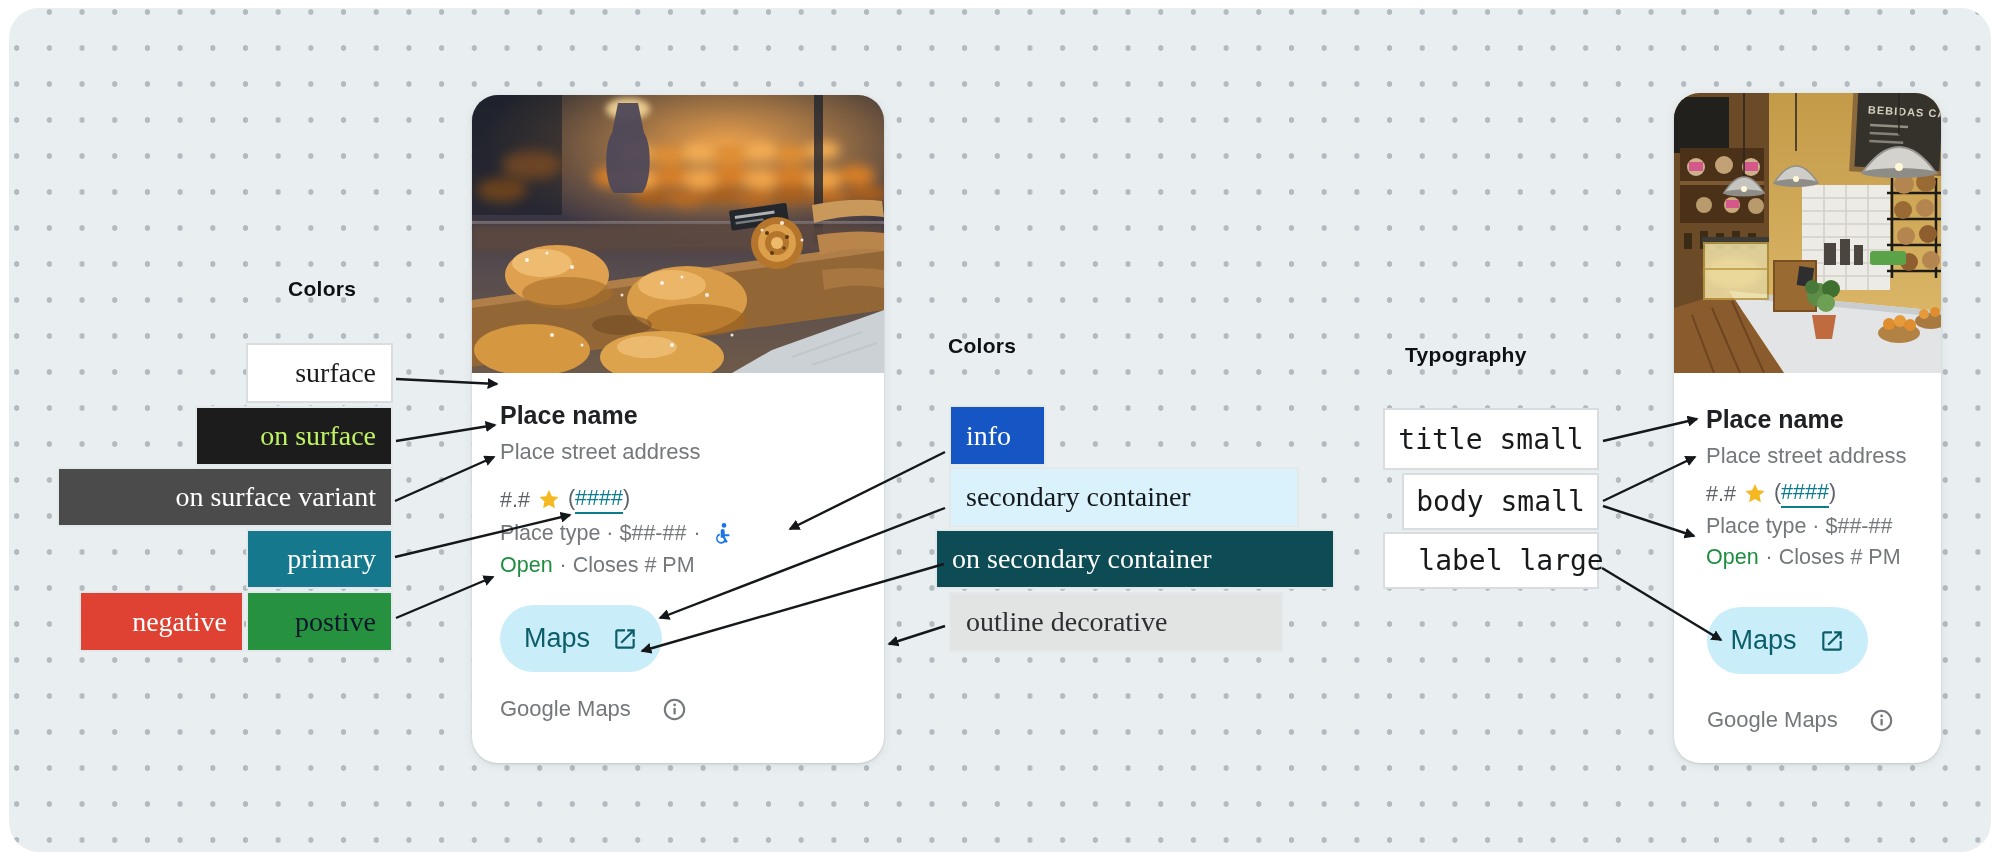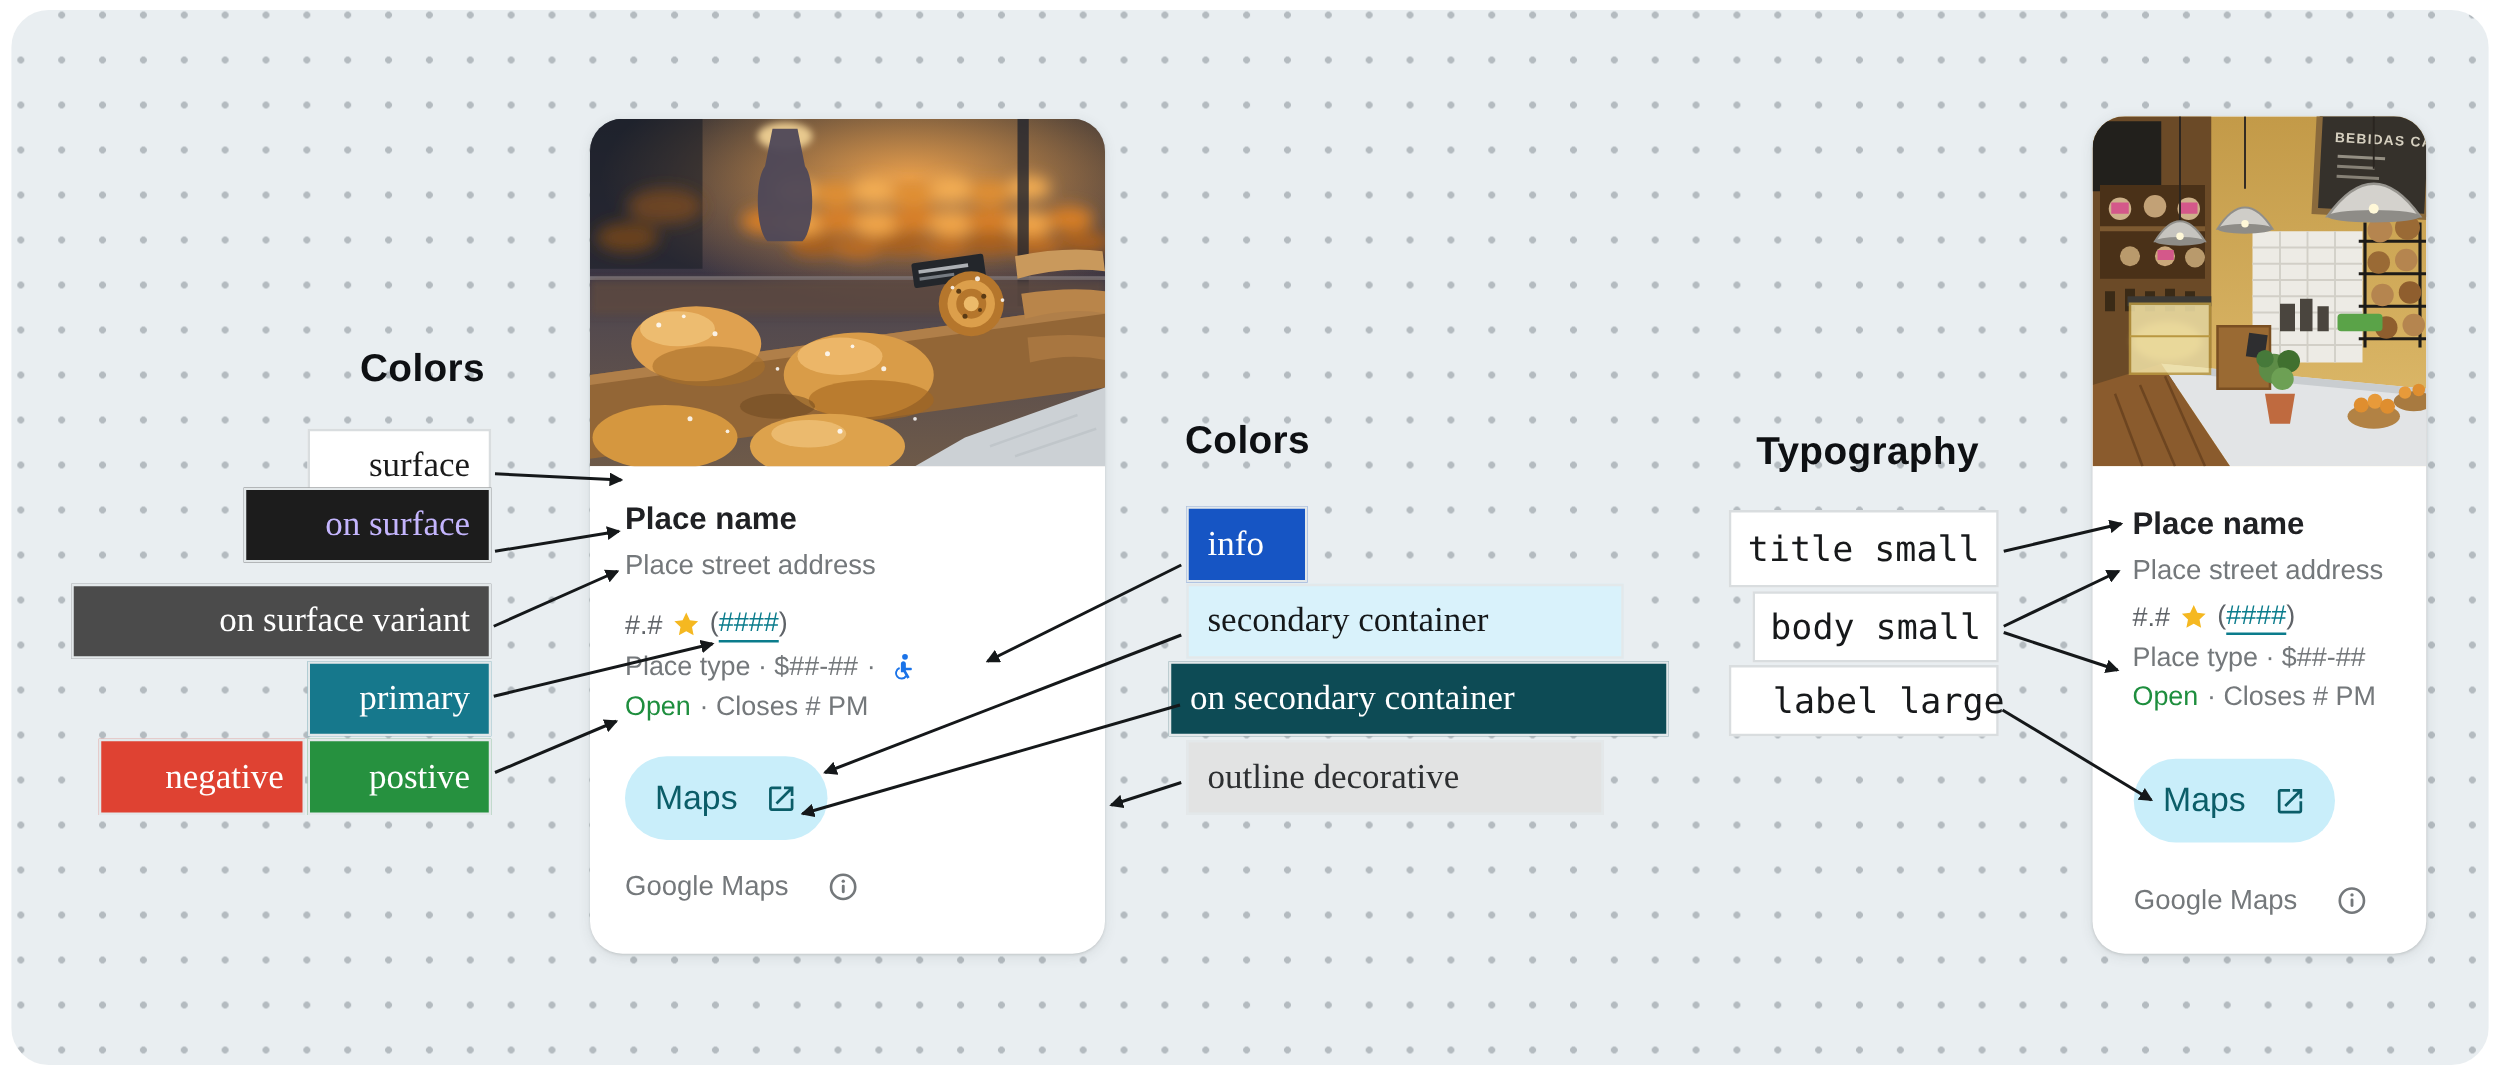--- a/index.html
+++ b/index.html
@@ -6,21 +6,21 @@
   body{
     width:2000px;height:860px;position:relative;background:#ffffff;
     font-family:"Liberation Sans",sans-serif;overflow:hidden;
   }
   .panel{
     position:absolute;left:9px;top:8px;width:1982px;height:844px;
     background-color:#e9eef1;border-radius:30px;
     background-image:radial-gradient(circle,#b4bbc0 2.5px,transparent 3px);
     background-size:32.7px 36px;background-position:24px 22px;
   }
-  .h{position:absolute;font-size:31px;font-weight:600;color:#0e1013;letter-spacing:.3px;}
+  .h{position:absolute;font-size:21px;font-weight:600;color:#0e1013;letter-spacing:.3px;}
   .sw{
     position:absolute;box-sizing:border-box;display:flex;align-items:center;
     font-family:Liberation Serif, serif;font-size:28px;
     border:2px solid #e3e8ea;white-space:nowrap;
   }
   .sw.right{justify-content:flex-end;padding-right:15px;}
   .sw.left{justify-content:flex-start;padding-left:15px;}
   .tbox{
     position:absolute;box-sizing:border-box;display:flex;align-items:center;justify-content:center;
     font-family:"DejaVu Sans Mono","Liberation Mono",monospace;font-size:28px;color:#17191b;
@@ -49,25 +49,25 @@
   .star-ico{display:block;}
 </style>
 </head>
 <body>
 
 <div class="panel"></div>
 
 <div class="h" style="left:288px;top:277px;">Colors</div>
 
 <div class="sw right" style="left:246px;top:343px;width:147px;height:60px;background:#ffffff;color:#1b1b1b;border-color:#d9dddf;">surface</div>
-<div class="sw right" style="left:195px;top:390px;width:198px;height:60px;background:#1c1c1c;color:#c4b5fd;">on surface</div>
+<div class="sw right" style="left:195px;top:406px;width:198px;height:60px;background:#1c1c1c;color:#bef264;">on surface</div>
 <div class="sw right" style="left:57px;top:467px;width:336px;height:60px;background:#4b4b4b;color:#ffffff;">on surface variant</div>
 <div class="sw right" style="left:246px;top:529px;width:147px;height:60px;background:#16788c;color:#ffffff;">primary</div>
 <div class="sw right" style="left:79px;top:591px;width:165px;height:61px;background:#df4232;color:#ffffff;">negative</div>
-<div class="sw right" style="left:246px;top:591px;width:147px;height:61px;background:#26913f;color:#ffffff;">postive</div>
+<div class="sw right" style="left:246px;top:591px;width:147px;height:61px;background:#26913f;color:#0f172a;">postive</div>
 
 <div class="h" style="left:948px;top:334px;">Colors</div>
 
 <div class="sw left" style="left:949px;top:405px;width:97px;height:61px;background:#1655c4;color:#ffffff;">info</div>
 <div class="sw left" style="left:949px;top:467px;width:350px;height:60px;background:#d9f2fb;color:#15181a;">secondary container</div>
 <div class="sw left" style="left:935px;top:529px;width:400px;height:60px;background:#0d4b55;color:#ffffff;">on secondary container</div>
 <div class="sw left" style="left:949px;top:592px;width:334px;height:60px;background:#e2e3e3;color:#2d2f31;">outline decorative</div>
 
 <div class="h" style="left:1405px;top:343px;">Typography</div>
 

